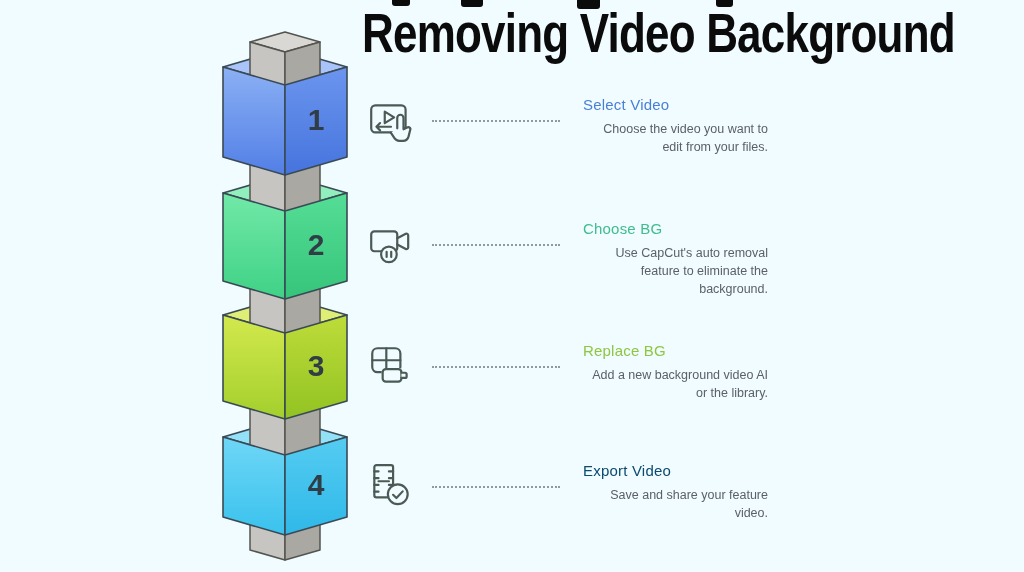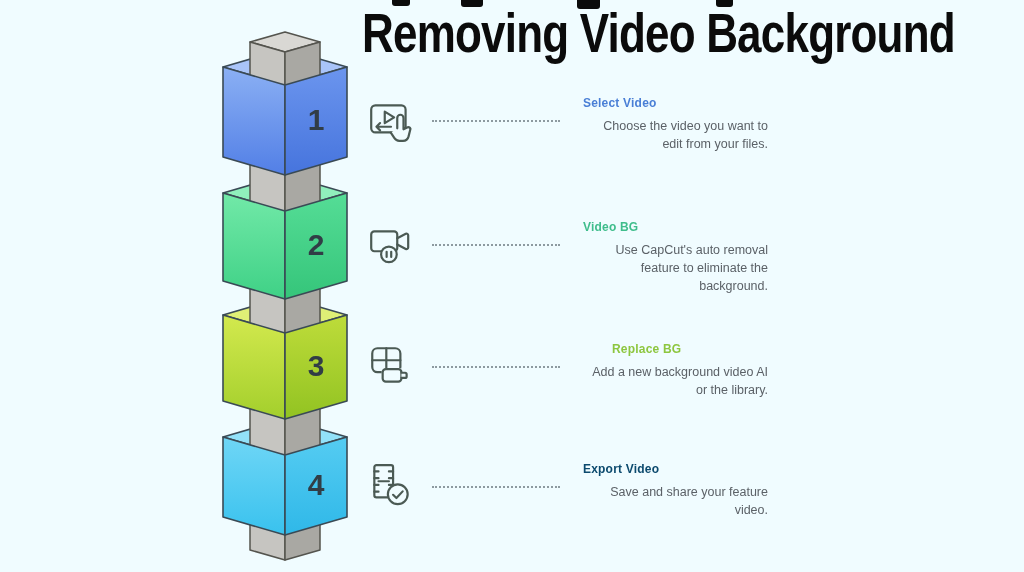--- a/index.html
+++ b/index.html
@@ -14,21 +14,21 @@
     transform:scaleX(0.8);transform-origin:center top;letter-spacing:-1px;
     white-space:nowrap;
   }
   .crop-mark{position:absolute;top:0;background:#0b0b0b;border-radius:0 0 3px 3px;}
   .pillar-svg{position:absolute;left:0;top:0;}
   .step{position:absolute;left:360px;width:460px;height:80px;}
   .icon-box{position:absolute;left:6px;top:0;width:50px;height:50px;}
   .dots{position:absolute;left:72px;top:24px;width:128px;height:0;
         border-top:2px dotted #8d9aa0;}
   .step-text{position:absolute;left:223px;top:0;width:200px;}
-  .step-title{font-size:12px;font-weight:700;letter-spacing:0.2px;margin-bottom:7px;}
+  .step-title{font-size:15px;font-weight:400;letter-spacing:0.2px;margin-bottom:7px;}
   .step-desc{font-size:12.5px;line-height:1.45;color:#5b6167;width:185px;text-align:right;}
   .cube-number{font-family:"Liberation Sans",sans-serif;font-weight:bold;font-size:30px;fill:#313d46;}
   svg.icon{stroke:#4b5a54;fill:none;stroke-width:2.1;stroke-linecap:round;stroke-linejoin:round;}
   svg.icon .mask{fill:#f0fcff;}
 </style>
 </head>
 <body>
 
 <div class="crop-mark" style="left:392px;width:18px;height:6px;"></div>
 <div class="crop-mark" style="left:461px;width:22px;height:7px;"></div>
@@ -162,39 +162,39 @@
     <svg class="icon" width="50" height="50" viewBox="0 0 48 48">
       <rect x="5" y="11" width="25" height="19" rx="3"></rect>
       <path d="M30 17.5 L38.2 13.2 a1.6 1.6 0 0 1 2.3 1.4 V26.4 a1.6 1.6 0 0 1 -2.3 1.4 L30 23.5"></path>
       <circle class="mask" cx="22" cy="33" r="7.5" stroke="none"></circle>
       <circle cx="22" cy="33" r="7.5"></circle>
       <path d="M19.8 30.5 v5 M24.2 30.5 v5"></path>
     </svg>
   </div>
   <div class="dots"></div>
   <div class="step-text">
-    <div class="step-title" style="color: rgb(63, 189, 140);">Video BG</div>
+    <div class="step-title" style="color: rgb(63, 189, 140);">Choose BG</div>
     <div class="step-desc">Use CapCut's auto removal feature to eliminate the background.</div>
   </div>
 </div>
 
 <div class="step" style="top:342px;">
   <div class="icon-box">
     <svg class="icon" width="50" height="50" viewBox="0 0 48 48">
       <rect x="6" y="6" width="27" height="23" rx="5"></rect>
       <path d="M6 17.5 H33 M19.5 6 V29"></path>
       <rect class="mask" x="15" y="25" width="20" height="14" rx="3.5" stroke="none"></rect>
       <rect x="16" y="26" width="18" height="12" rx="3"></rect>
       <path class="mask" d="M34 29.5 h3.5 a1.5 1.5 0 0 1 1.5 1.5 v2 a1.5 1.5 0 0 1 -1.5 1.5 H34 Z" stroke="none"></path>
       <path d="M34 29.5 h3.5 a1.5 1.5 0 0 1 1.5 1.5 v2 a1.5 1.5 0 0 1 -1.5 1.5 H34"></path>
     </svg>
   </div>
   <div class="dots"></div>
   <div class="step-text">
-    <div class="step-title" style="color: rgb(141, 198, 63); margin-left: 29px;">Replace BG</div>
+    <div class="step-title" style="color: rgb(141, 198, 63);">Replace BG</div>
     <div class="step-desc">Add a new background video AI or the library.</div>
   </div>
 </div>
 
 <div class="step" style="top:462px;">
   <div class="icon-box">
     <svg class="icon" width="50" height="50" viewBox="0 0 48 48">
       <rect x="8" y="3" width="18" height="31" rx="2"></rect>
       <path d="M8 9 h4 M8 15.5 h4 M8 22 h4 M8 28.5 h4 M22 9 h4 M22 15.5 h4 M22 22 h4 M12 18.5 h10"></path>
       <circle class="mask" cx="30.5" cy="31" r="9.5" stroke="none"></circle>

